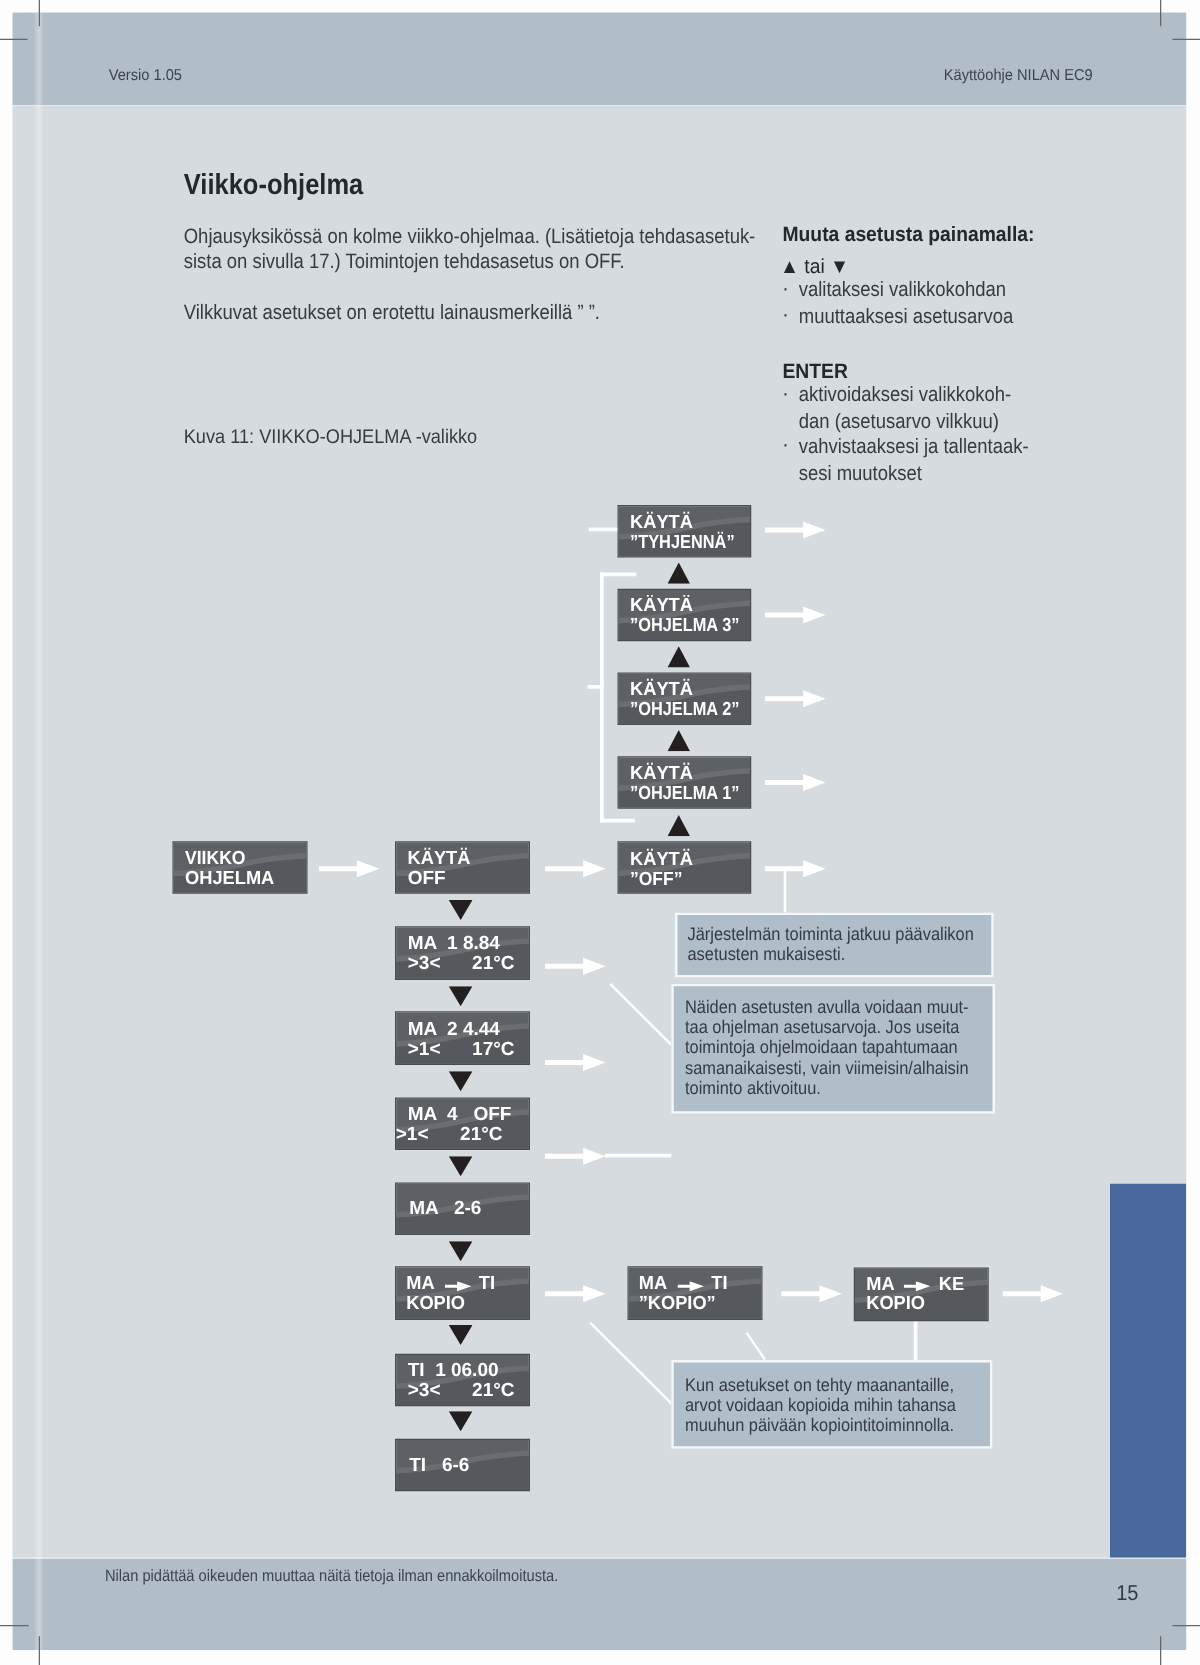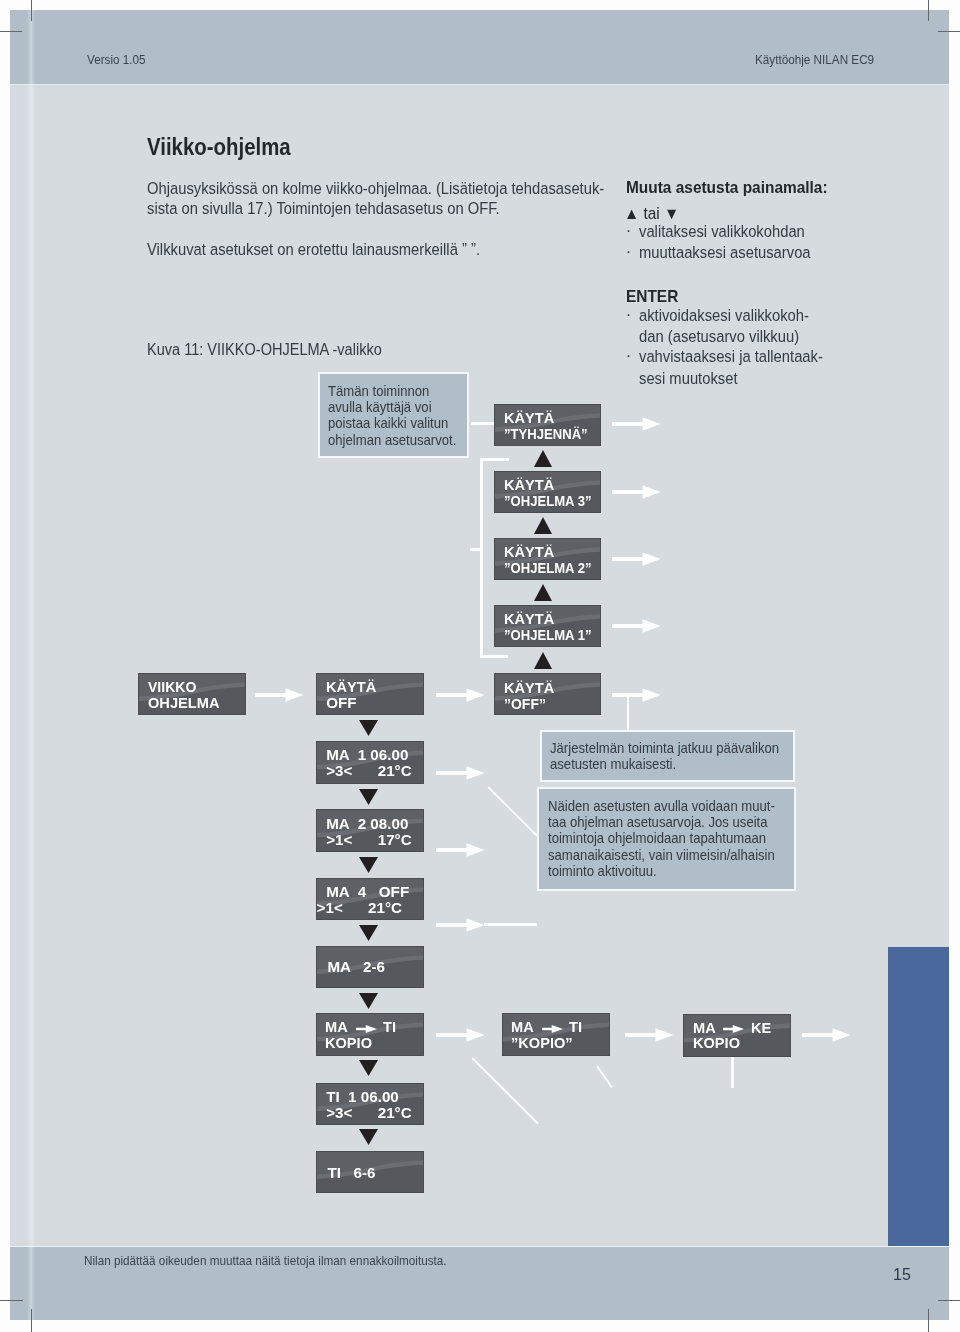--- a/index.html
+++ b/index.html
@@ -179,30 +179,30 @@
       </svg>
    <span class="lbl" style="left:9.6px;top:5.0px;transform:scaleX(0.962)">KÄYTÄ</span>
    <span class="lbl" style="left:9.6px;top:21.2px;transform:scaleX(1.0)">OFF</span>
   </div>
   <div class="node" style="left:305.6px;top:730.8px;width:108px;height:43px;">
    <svg class="sw" viewBox="0 0 108 43" preserveAspectRatio="none">
         <rect width="108" height="43" fill="#5d6165"></rect>
         <path d="M0,28.4C25,27.5 45,23.5 68,18.2C85,15.5 98,14.3 108,14L108,43L0,43Z" fill="#55585c"></path>
         <path d="M0,23.9C25,23 45,19 68,13.7C85,11 98,9.8 108,9.5L108,14C98,14.3 85,15.5 68,18.2C45,23.5 25,27.5 0,28.4Z" fill="#6a6d71"></path>
       </svg>
-   <span class="lbl" style="left:9.6px;top:5.6px;transform:scaleX(1.0)">MA  1 06.00</span>
+   <span class="lbl" style="left:9.6px;top:5.6px;transform:scaleX(1.0)">MA  1 8.84</span>
    <span class="lbl" style="left:9.6px;top:21.6px;transform:scaleX(1.0)">&gt;3&lt;      21°C</span>
   </div>
   <div class="node" style="left:305.6px;top:799.3px;width:108px;height:43px;">
    <svg class="sw" viewBox="0 0 108 43" preserveAspectRatio="none">
         <rect width="108" height="43" fill="#5d6165"></rect>
         <path d="M0,28.4C25,27.5 45,23.5 68,18.2C85,15.5 98,14.3 108,14L108,43L0,43Z" fill="#55585c"></path>
         <path d="M0,23.9C25,23 45,19 68,13.7C85,11 98,9.8 108,9.5L108,14C98,14.3 85,15.5 68,18.2C45,23.5 25,27.5 0,28.4Z" fill="#6a6d71"></path>
       </svg>
-   <span class="lbl" style="left:9.6px;top:5.6px;transform:scaleX(1.0)">MA  2 08.00</span>
+   <span class="lbl" style="left:9.6px;top:5.6px;transform:scaleX(1.0)">MA  2 4.44</span>
    <span class="lbl" style="left:9.6px;top:21.6px;transform:scaleX(1.0)">&gt;1&lt;      17°C</span>
   </div>
   <div class="node" style="left:305.6px;top:867.6px;width:108px;height:42.5px;">
    <svg class="sw" viewBox="0 0 108 43" preserveAspectRatio="none">
         <rect width="108" height="43" fill="#5d6165"></rect>
         <path d="M0,28.4C25,27.5 45,23.5 68,18.2C85,15.5 98,14.3 108,14L108,43L0,43Z" fill="#55585c"></path>
         <path d="M0,23.9C25,23 45,19 68,13.7C85,11 98,9.8 108,9.5L108,14C98,14.3 85,15.5 68,18.2C45,23.5 25,27.5 0,28.4Z" fill="#6a6d71"></path>
       </svg>
    <span class="lbl" style="left:9.6px;top:5.6px;transform:scaleX(1.0)">MA  4   OFF</span>
    <span class="lbl" style="left:0;top:21.6px;transform:scaleX(1.0)">&gt;1&lt;      21°C</span>
@@ -264,37 +264,36 @@
         <path d="M0,28.4C25,27.5 45,23.5 68,18.2C85,15.5 98,14.3 108,14L108,43L0,43Z" fill="#55585c"></path>
         <path d="M0,23.9C25,23 45,19 68,13.7C85,11 98,9.8 108,9.5L108,14C98,14.3 85,15.5 68,18.2C45,23.5 25,27.5 0,28.4Z" fill="#6a6d71"></path>
       </svg>
    <span class="lbl" style="left:8.5px;top:5.0px;transform:scaleX(0.96)">MA</span>
    <span class="ag" style="left:39.0px;top:10.2px;"><svg viewBox="0 0 21.2 8" width="21.2" height="8">
           <path d="M0,2.85L9.7,2.85L9.7,0L21.2,3.95L9.7,8L9.7,5.15L0,5.15Z" fill="#ffffff"></path>
         </svg></span>
    <span class="lbl" style="left:66.6px;top:5.0px;transform:scaleX(0.96)">KE</span>
    <span class="lbl" style="left:8.5px;top:20.8px;transform:scaleX(0.96)">KOPIO</span>
   </div>
-  <div class="callout" style="left:308.1px;top:361.8px;width:150.9px;height:86.1px;">
-   <span style="left:7.6px;top:9.0px;">Tämän toiminnon
-avulla käyttäjä voi
-poistaa kaikki valitun
-ohjelman asetusarvot.</span>
-  </div>
   <div class="callout" style="left:526.9px;top:776.5px;width:258.9px;height:104.5px;">
    <span style="left:8.7px;top:9.4px;">Näiden asetusten avulla voidaan muut-
 taa ohjelman asetusarvoja. Jos useita
 toimintoja ohjelmoidaan tapahtumaan
 samanaikaisesti, vain viimeisin/alhaisin
 toiminto aktivoituu.</span>
   </div>
   <div class="callout" style="left:530.0px;top:720.4px;width:254.5px;height:51.2px;">
    <span style="left:7.7px;top:7.4px;">Järjestelmän toiminta jatkuu päävalikon
 asetusten mukaisesti.</span>
   </div>
+  <div class="callout" style="left:526.5px;top:1077.8px;width:257.1px;height:71.5px;">
+   <span style="left:9.1px;top:10.8px;">Kun asetukset on tehty maanantaille,
+arvot voidaan kopioida mihin tahansa
+muuhun päivään kopiointitoiminnolla.</span>
+  </div>
   <div class="arr" style="left:245.3px;top:678.0px;"><svg viewBox="0 0 48.5 14" width="48.5" height="14">
         <path d="M0,5L30.5,5L30.5,0.2L48.5,7L30.5,13.8L30.5,9L0,9Z" fill="#ffffff"></path>
       </svg></div>
   <div class="arr" style="left:426.0px;top:678.0px;"><svg viewBox="0 0 48.5 14" width="48.5" height="14">
         <path d="M0,5L30.5,5L30.5,0.2L48.5,7L30.5,13.8L30.5,9L0,9Z" fill="#ffffff"></path>
       </svg></div>
   <div class="arr" style="left:601.7px;top:678.0px;"><svg viewBox="0 0 48.5 14" width="48.5" height="14">
         <path d="M0,5L30.5,5L30.5,0.2L48.5,7L30.5,13.8L30.5,9L0,9Z" fill="#ffffff"></path>
       </svg></div>
   <div class="arr" style="left:601.7px;top:407.3px;"><svg viewBox="0 0 48.5 14" width="48.5" height="14">

